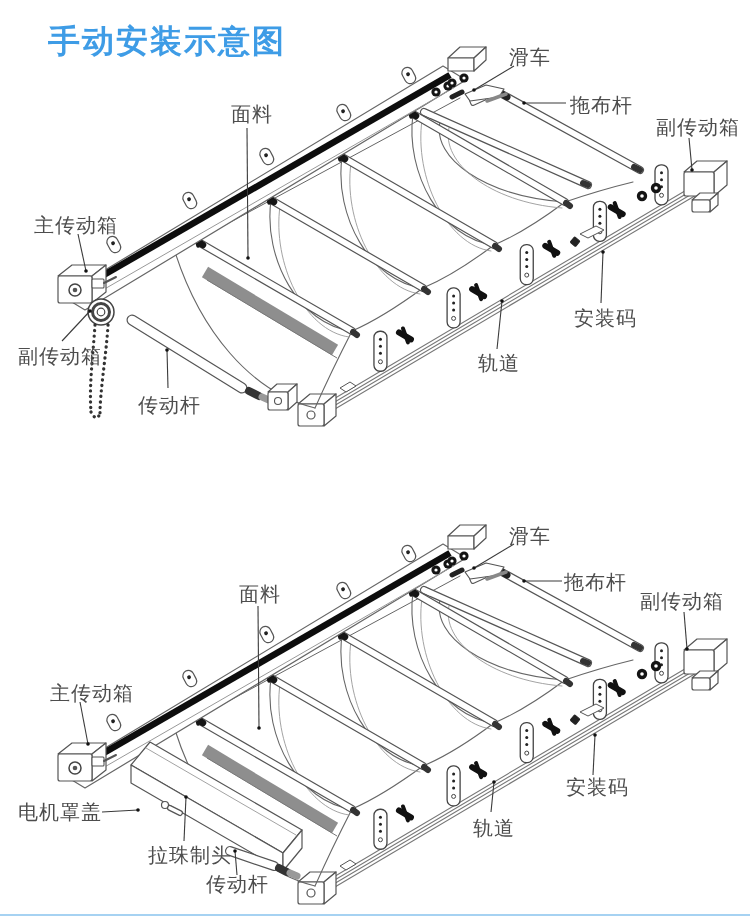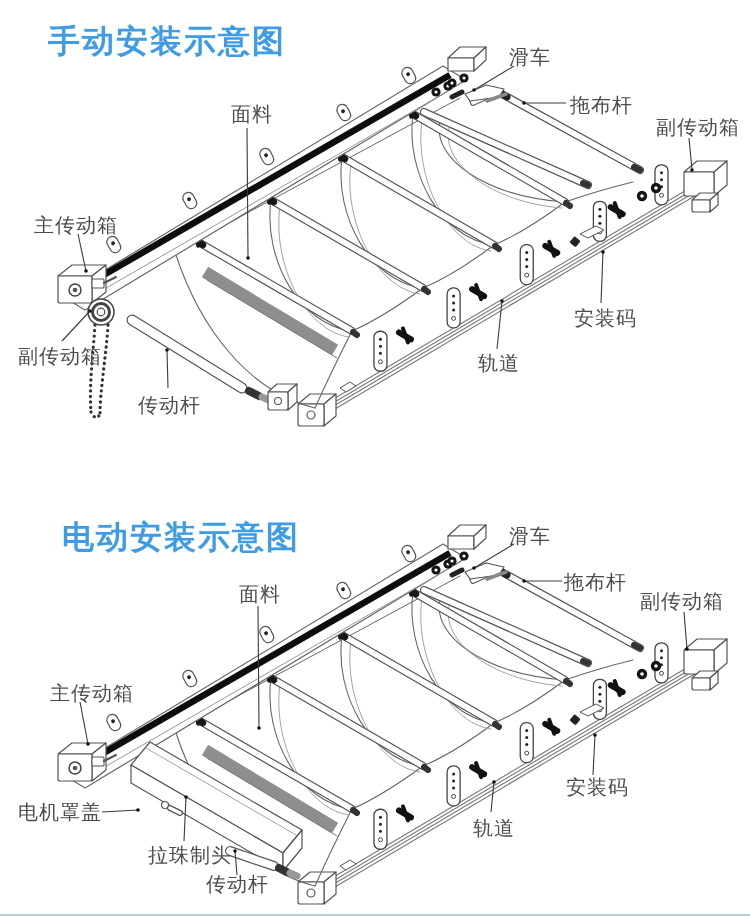--- a/index.html
+++ b/index.html
@@ -476,21 +476,20 @@
         <line x1="237" y1="875" x2="235" y2="851" stroke="#3a3a3a" stroke-width="1.1" stroke-linecap="butt"></line>
         <circle cx="235" cy="851" r="1.8" fill="#111"></circle>
         <line x1="491" y1="812" x2="494" y2="782" stroke="#3a3a3a" stroke-width="1.1" stroke-linecap="butt"></line>
         <circle cx="494" cy="782" r="1.8" fill="#111"></circle>
         <line x1="593" y1="775" x2="595" y2="735" stroke="#3a3a3a" stroke-width="1.1" stroke-linecap="butt"></line>
         <circle cx="595" cy="735" r="1.8" fill="#111"></circle>
       </g>
     </svg>
 
   <h1 class="title t1">手动安装示意图</h1>
-  <h1 class="title t2">电动安装示意图</h1>
 
   <div class="lbl" style="left:231px;top:101px">面料</div>
   <div class="lbl" style="left:509px;top:44px">滑车</div>
   <div class="lbl" style="left:570px;top:92px">拖布杆</div>
   <div class="lbl" style="left:656px;top:114px">副传动箱</div>
   <div class="lbl" style="left:34px;top:212px">主传动箱</div>
   <div class="lbl" style="left:18px;top:343px">副传动箱</div>
   <div class="lbl" style="left:138px;top:392px">传动杆</div>
   <div class="lbl" style="left:478px;top:350px">轨道</div>
   <div class="lbl" style="left:574px;top:305px">安装码</div>

